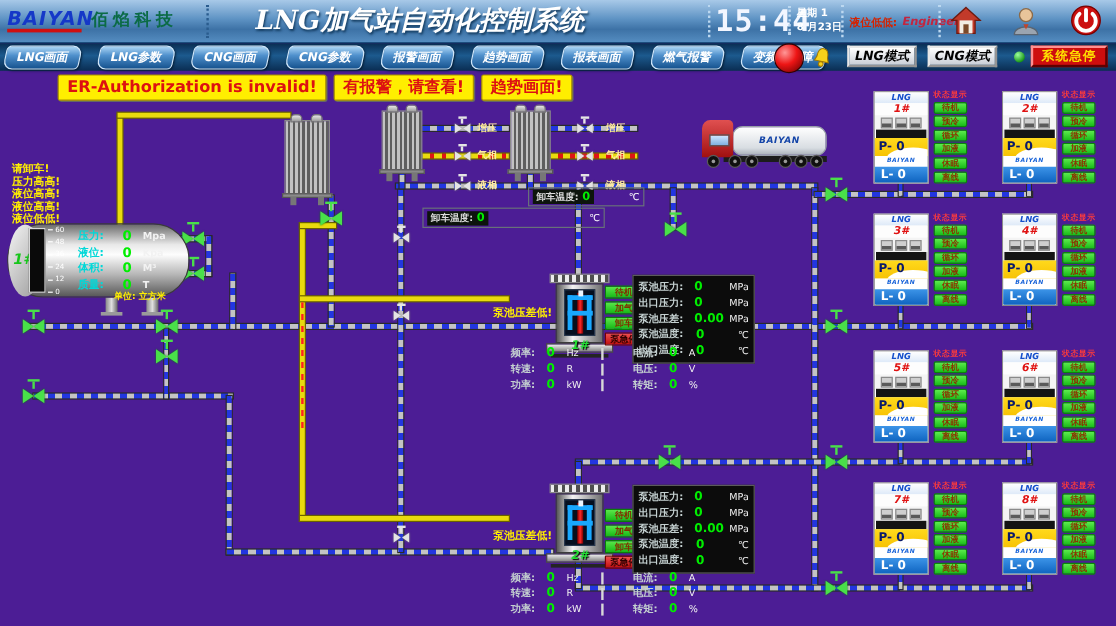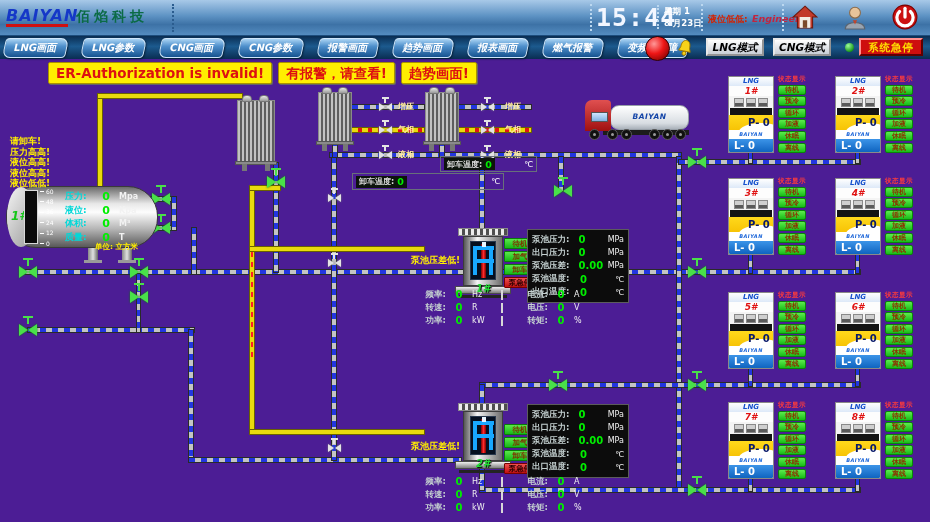--- a/index.html
+++ b/index.html
@@ -140,41 +140,42 @@
   .msep{width:2px;height:10px;background:#d8d8d8;margin:0 3px;}
   .pump-alarm{position:absolute;z-index:6;color:#ffee00;font-size:9px;font-weight:900;}
 
   
   .disp-panel{position:absolute;width:46px;height:77px;background:#fff;border:1px solid #8a8a8a;z-index:5;display:flex;flex-direction:column;cursor:pointer;}
   .disp-head{height:9px;background:linear-gradient(#ffffff,#dde9f8);color:#1550cc;font-style:italic;font-weight:900;font-size:7px;line-height:9px;text-align:center;}
   .disp-id{height:10px;color:#e01212;font-style:italic;font-weight:900;font-size:9px;line-height:10px;text-align:center;background:#fdfdfd;}
   .disp-icons{height:13px;display:flex;justify-content:center;gap:2px;padding-top:2px;background:#f4f4f4;}
   .disp-icon{width:10px;height:9px;background:#cfcfcf;border:1px solid #8a8a8a;box-shadow:inset 0 -3px 0 #5a5a5a;}
   .disp-black{height:7px;background:#141414;margin:0 1px;}
-  .disp-yellow{height:16px;background:linear-gradient(#ffd91c,#f7c305);position:relative;overflow:hidden;padding-left:16px;}
+  .disp-yellow{height:16px;background:linear-gradient(#ffd91c,#f7c305);position:relative;overflow:hidden;}
   .disp-yellow::after{content:"";position:absolute;right:-10px;bottom:-11px;width:44px;height:18px;background:#fff;border-radius:50%;}
   .disp-p{position:relative;z-index:1;color:#0a1a6a;font-weight:900;font-size:10px;line-height:15px;padding-left:3px;}
   .disp-sub{height:9px;color:#1863d8;font-style:italic;font-weight:900;font-size:5px;line-height:9px;text-align:center;letter-spacing:.5px;}
   .disp-blue{height:13px;background:linear-gradient(#3c94e8,#0f64c0);border-radius:0 0 1px 1px;}
   .disp-l{color:#fff;font-weight:900;font-size:10px;line-height:13px;padding-left:5px;}
   .disp-status{position:absolute;width:30px;z-index:5;}
   .disp-status-head{color:#ff3b3b;font-size:6.5px;font-weight:900;text-align:center;letter-spacing:.5px;height:8px;line-height:8px;white-space:nowrap;}
   .disp-btn{width:28px;height:10px;margin:1.6px auto 0;background:linear-gradient(#5dec4d,#18bc18);border:1px solid #0a850a;
     border-radius:2px;color:#8a3500;font-size:7px;font-weight:900;line-height:9px;text-align:center;cursor:pointer;}
 </style>
 </head>
 <body>
 
 <div id="app">
 
   <div id="header">
     <div id="logo-en">BAIYAN</div>
     <div id="logo-bar"></div>
     <div id="logo-cn">佰焰科技</div>
     <div id="hdr-sep1"></div>
+    <div id="main-title">LNG加气站自动化控制系统</div>
     <div id="clock-sep"></div>
     <div id="clock-time">15:44</div>
     <div id="clock-side">
       <div>星期 1</div>
       <div>8 月23日</div>
     </div>
     <div id="hdr-sep2"></div>
     <div id="user-label">液位低低:</div>
     <div id="user-value">Engineer</div>
     <div id="hdr-sep3"></div>

